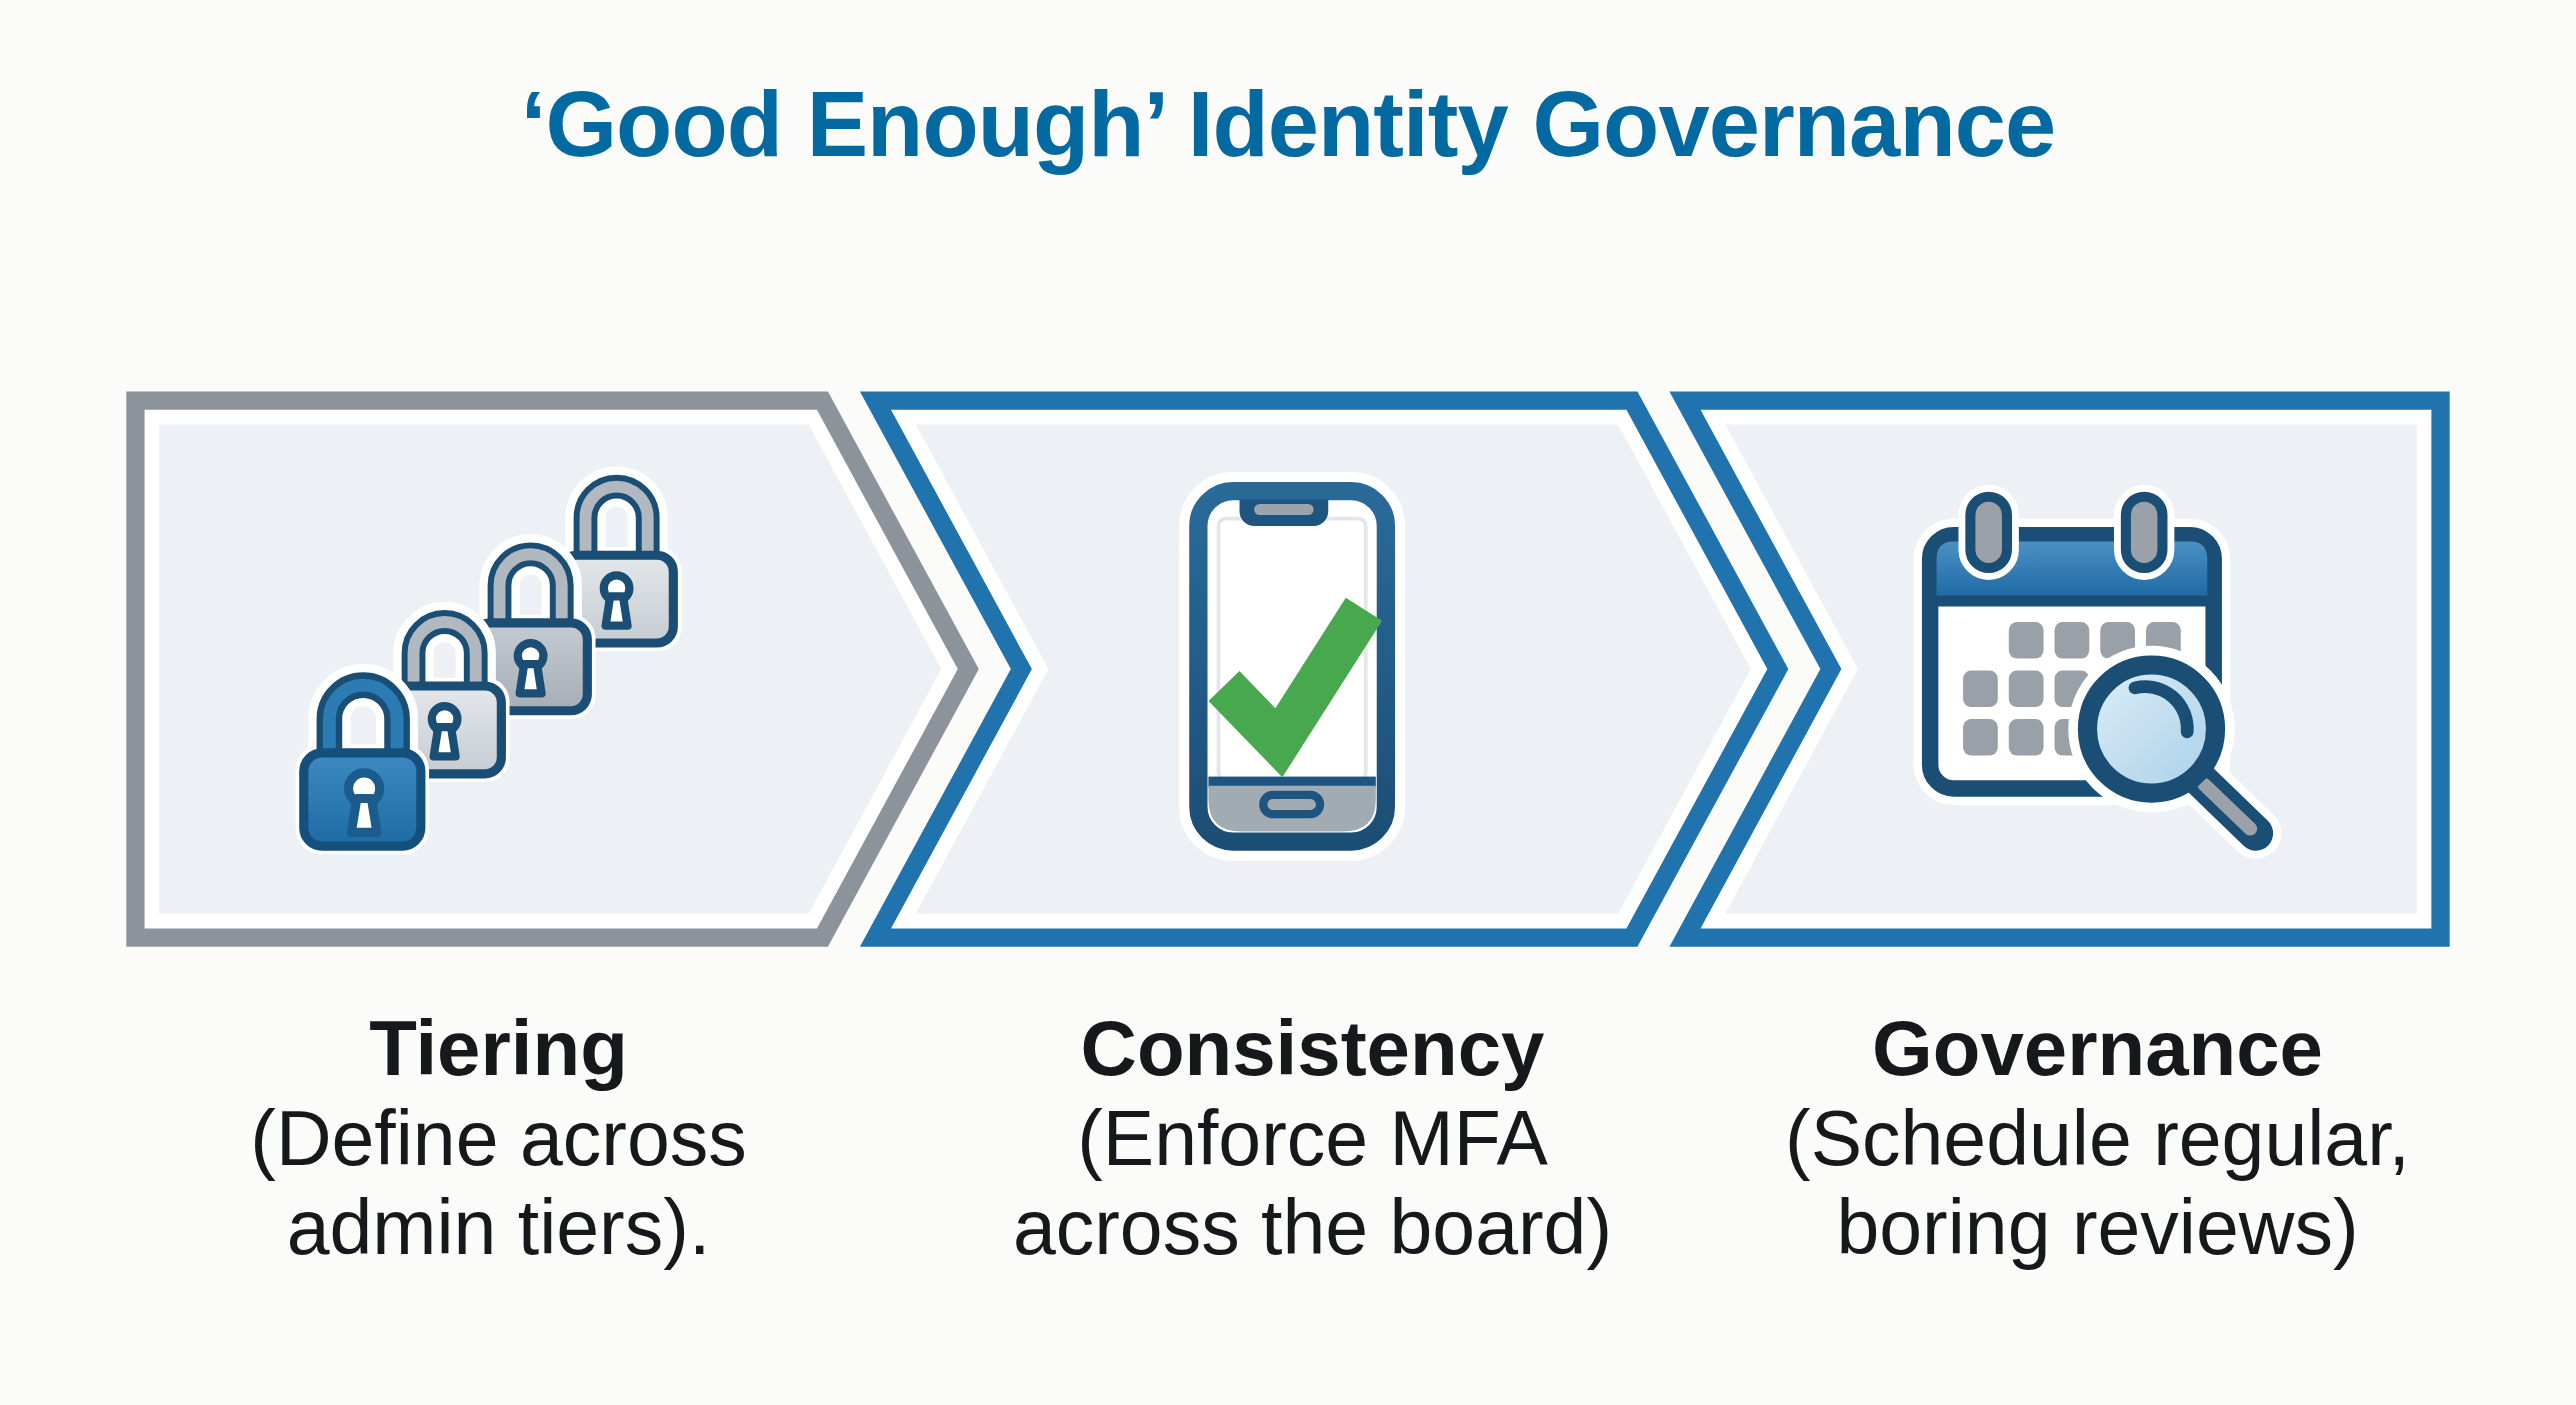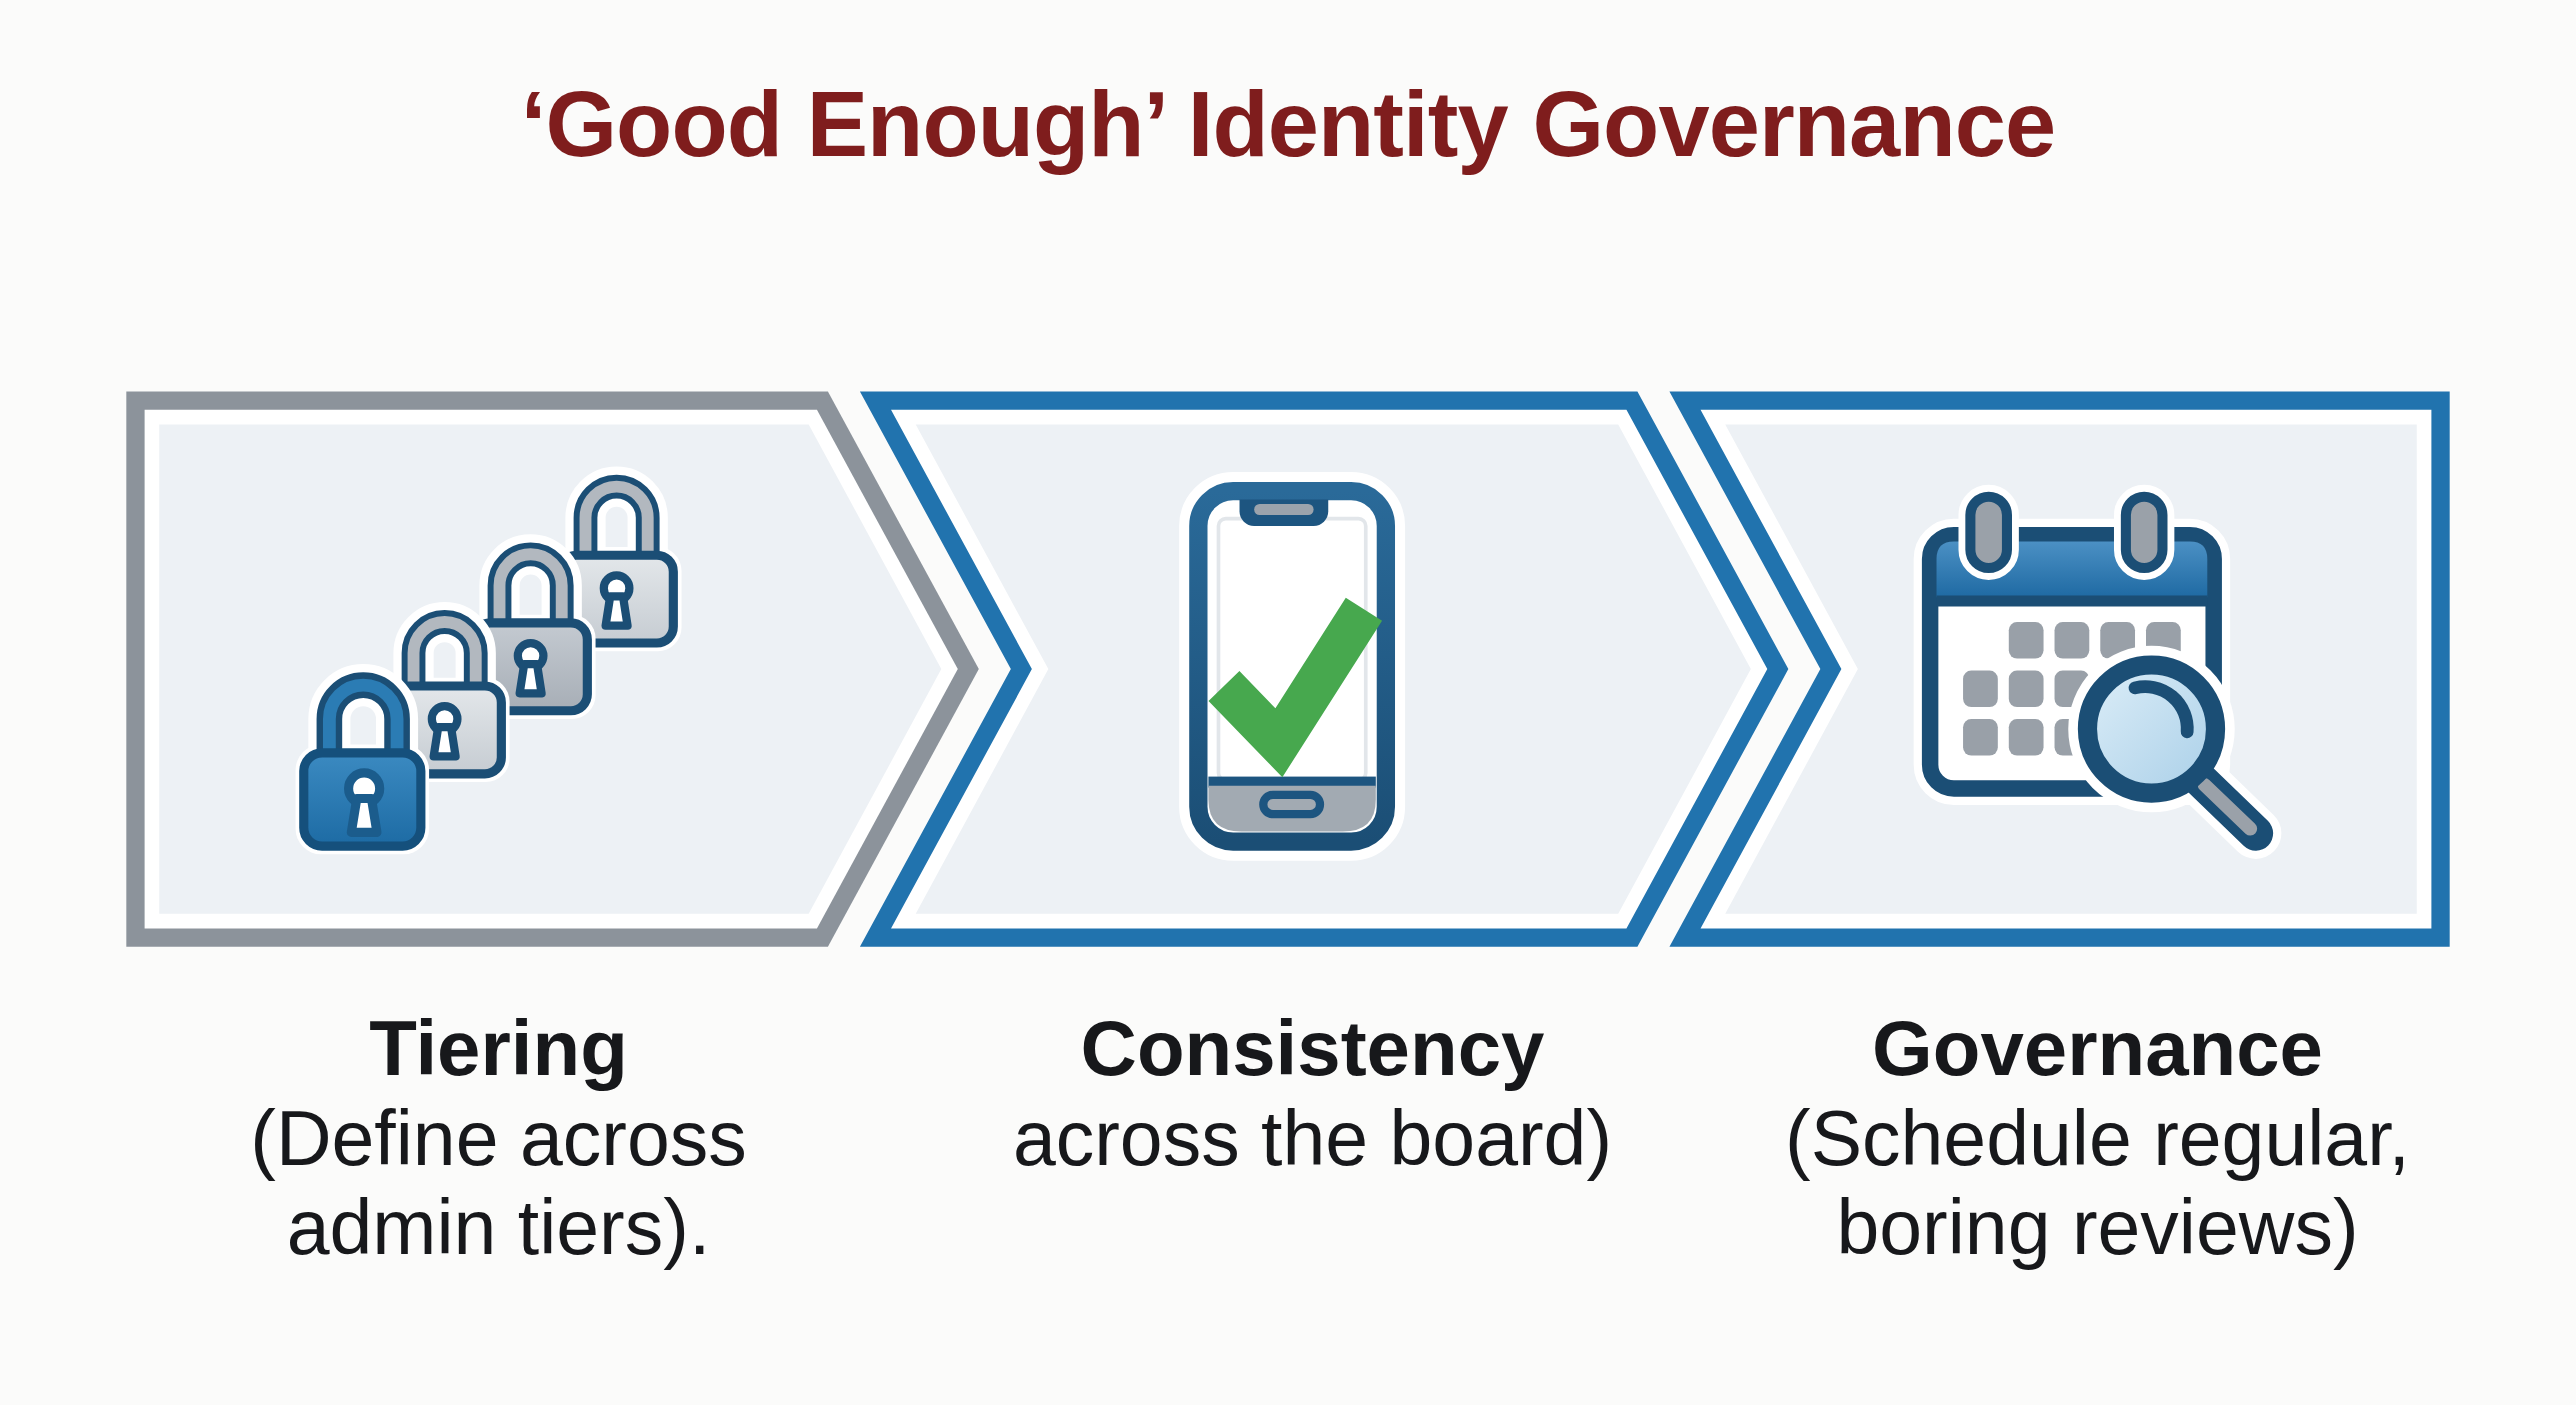--- a/index.html
+++ b/index.html
@@ -5,21 +5,21 @@
   html,body{margin:0;padding:0;}
   body{
     width:2576px;height:1405px;position:relative;overflow:hidden;
     background:#fbfbfa;
     font-family:"Liberation Sans","DejaVu Sans",sans-serif;
   }
   .stage{position:absolute;inset:0;}
   .title{
     position:absolute;left:0;top:64px;width:2576px;
     text-align:center;font-weight:700;font-size:92px;line-height:120px;
-    color:#7f1d1d;letter-spacing:-0.9px;
+    color:#0369a1;letter-spacing:-0.9px;
   }
   svg.flow{position:absolute;left:0;top:0;width:2576px;height:1405px;}
   .labels-row{position:absolute;top:1003px;left:0;width:2576px;height:302px;}
   .step-label{position:absolute;text-align:center;color:#17181b;}
   .step-label .head{font-weight:700;font-size:78px;line-height:91px;text-align:center;}
   .step-label .sub{font-weight:400;font-size:77px;line-height:89px;}
   .col-1{left:128px;width:741px;}
   .col-2{left:942px;width:741px;}
   .col-3{left:1727px;width:741px;}
 </style>
@@ -177,20 +177,21 @@
   </svg>
 
   <div class="labels-row">
     <div class="step-label col-1">
       <div class="head">Tiering</div>
       <div class="sub">(Define across</div>
       <div class="sub">admin tiers).</div>
     </div>
     <div class="step-label col-2">
       <div class="head">Consistency</div>
+      <div class="sub">(Enforce MFA</div>
       <div class="sub">across the board)</div>
     </div>
     <div class="step-label col-3">
       <div class="head">Governance</div>
       <div class="sub">(Schedule regular,</div>
       <div class="sub">boring reviews)</div>
     </div>
   </div>
 
 </div>

